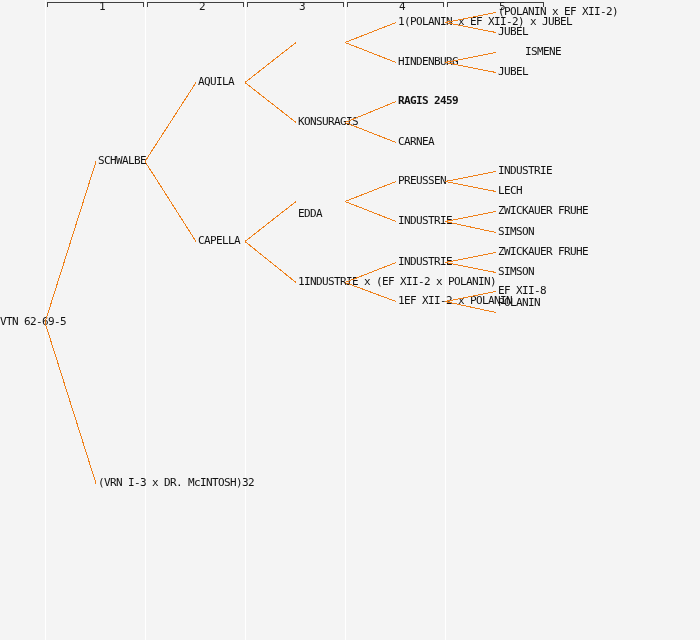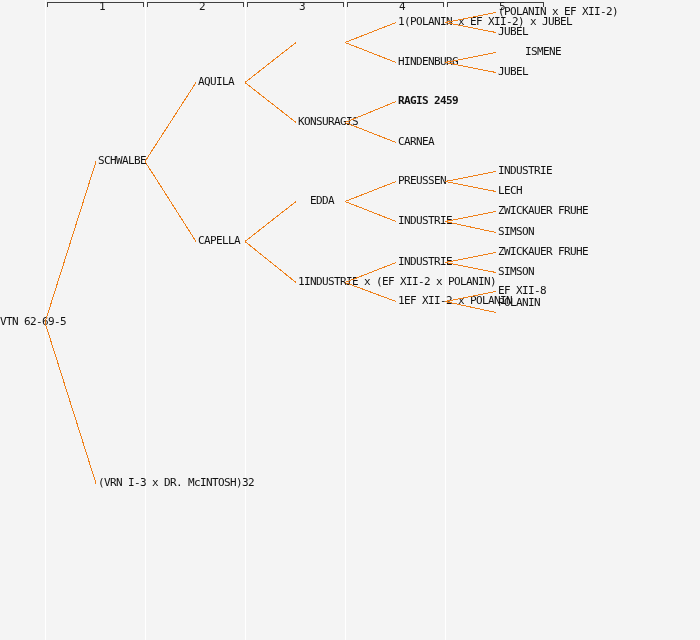--- a/index.html
+++ b/index.html
@@ -48,21 +48,21 @@
       <div class="ruler-label" style="left: 352px;">4</div>
       <div class="ruler-label" style="left: 452px;">5</div>
     </div>
   <div class="layer" id="node-layer">
       <div class="node-label" style="left: 0px; top: 315px;">VTN 62-69-5</div>
       <div class="node-label" style="left: 98px; top: 154px;">SCHWALBE</div>
       <div class="node-label" style="left: 98px; top: 476px;">(VRN I-3 x DR. McINTOSH)32</div>
       <div class="node-label" style="left: 198px; top: 75px;">AQUILA</div>
       <div class="node-label" style="left: 198px; top: 234px;">CAPELLA</div>
       <div class="node-label" style="left: 298px; top: 115px;">KONSURAGIS</div>
-      <div class="node-label" style="left: 298px; top: 194px; margin-left: 12px;">EDDA</div>
+      <div class="node-label" style="left: 298px; top: 207px;">EDDA</div>
       <div class="node-label" style="left: 298px; top: 275px;">1INDUSTRIE x (EF XII-2 x POLANIN)</div>
       <div class="node-label" style="left: 398px; top: 15px;">1(POLANIN x EF XII-2) x JUBEL</div>
       <div class="node-label" style="left: 398px; top: 55px;">HINDENBURG</div>
       <div class="node-label" style="left: 398px; top: 94px; font-weight: bold;">RAGIS 2459</div>
       <div class="node-label" style="left: 398px; top: 135px;">CARNEA</div>
       <div class="node-label" style="left: 398px; top: 174px;">PREUSSEN</div>
       <div class="node-label" style="left: 398px; top: 214px;">INDUSTRIE</div>
       <div class="node-label" style="left: 398px; top: 255px;">INDUSTRIE</div>
       <div class="node-label" style="left: 398px; top: 294px;">1EF XII-2 x POLANIN</div>
       <div class="node-label" style="left: 498px; top: 5px; text-align: right;">(POLANIN x EF XII-2)</div>

